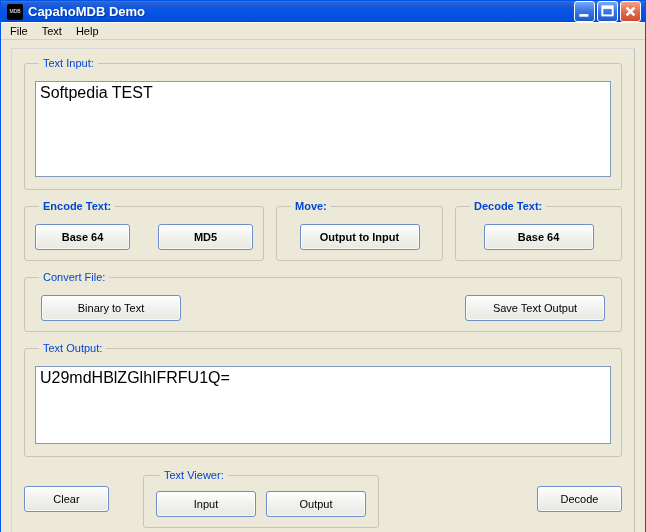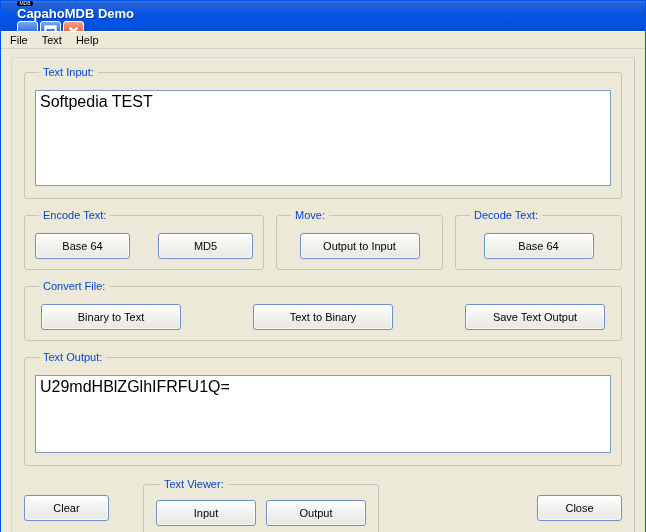--- a/index.html
+++ b/index.html
@@ -20,24 +20,23 @@
     height: 532px;
     border: 1px solid #0055EA;
     background: #ECE9D8;
     display: flex;
     flex-direction: column;
   }
   .titlebar {
     height: 30px;
     background: linear-gradient(to bottom, #3B77E3 0%, #2961D1 8%, #0955E5 40%, #0050E0 88%, #0048C8 100%);
     display: flex;
-    align-items: flex-start;
-    padding: 0 4px 0 16px;
+    align-items: center;
+    padding: 0 4px 0 6px;
     color: #fff;
-    flex-direction: column;
   }
   .titlebar .app-icon {
     width: 16px;
     height: 16px;
     margin-right: 5px;
     background: #000;
     border-radius: 2px;
     display: flex;
     align-items: center;
     justify-content: center;
@@ -132,20 +131,21 @@
     font-size: 16px;
     padding: 2px 4px;
     outline: none;
   }
   .row {
     display: flex;
     gap: 12px;
   }
   .row > fieldset {
     flex: 1;
+    font-weight: bold;
   }
   .btn {
     height: 26px;
     min-width: 95px;
     background: linear-gradient(to bottom, #ffffff 0%, #F2F2F0 45%, #E9E8E1 100%);
     border: 1px solid #6E8FCB;
     border-radius: 3px;
     text-align: center;
     padding: 0 8px;
     cursor: default;
@@ -251,39 +251,38 @@
           <div class="single-btn-wrap">
             <div class="btn" style="min-width:110px">Base 64</div>
           </div>
         </fieldset>
       </div>
 
       <fieldset class="group">
         <legend>Convert File:</legend>
         <div class="convert-row">
           <div class="btn" style="min-width:140px">Binary to Text</div>
-          <div class="btn" style="min-width:140px">Text to Binary</div>
           <div class="btn" style="min-width:140px">Save Text Output</div>
         </div>
       </fieldset>
 
       <fieldset class="group">
         <legend>Text Output:</legend>
         <textarea class="text-io" rows="4" style="">U29mdHBlZGlhIFRFU1Q=</textarea>
       </fieldset>
 
       <div class="bottom-bar">
         <div class="btn" style="min-width:85px">Clear</div>
         <fieldset class="group viewer-group">
           <legend>Text Viewer:</legend>
           <div class="btn-row">
             <div class="btn" style="min-width:100px">Input</div>
             <div class="btn" style="min-width:100px">Output</div>
           </div>
         </fieldset>
         <div class="spacer"></div>
-        <div class="btn" style="min-width:85px">Close</div>
+        <div class="btn" style="min-width:85px">Decode</div>
       </div>
 
     </div>
   </div>
 
 </div>
 
 </body></html>

